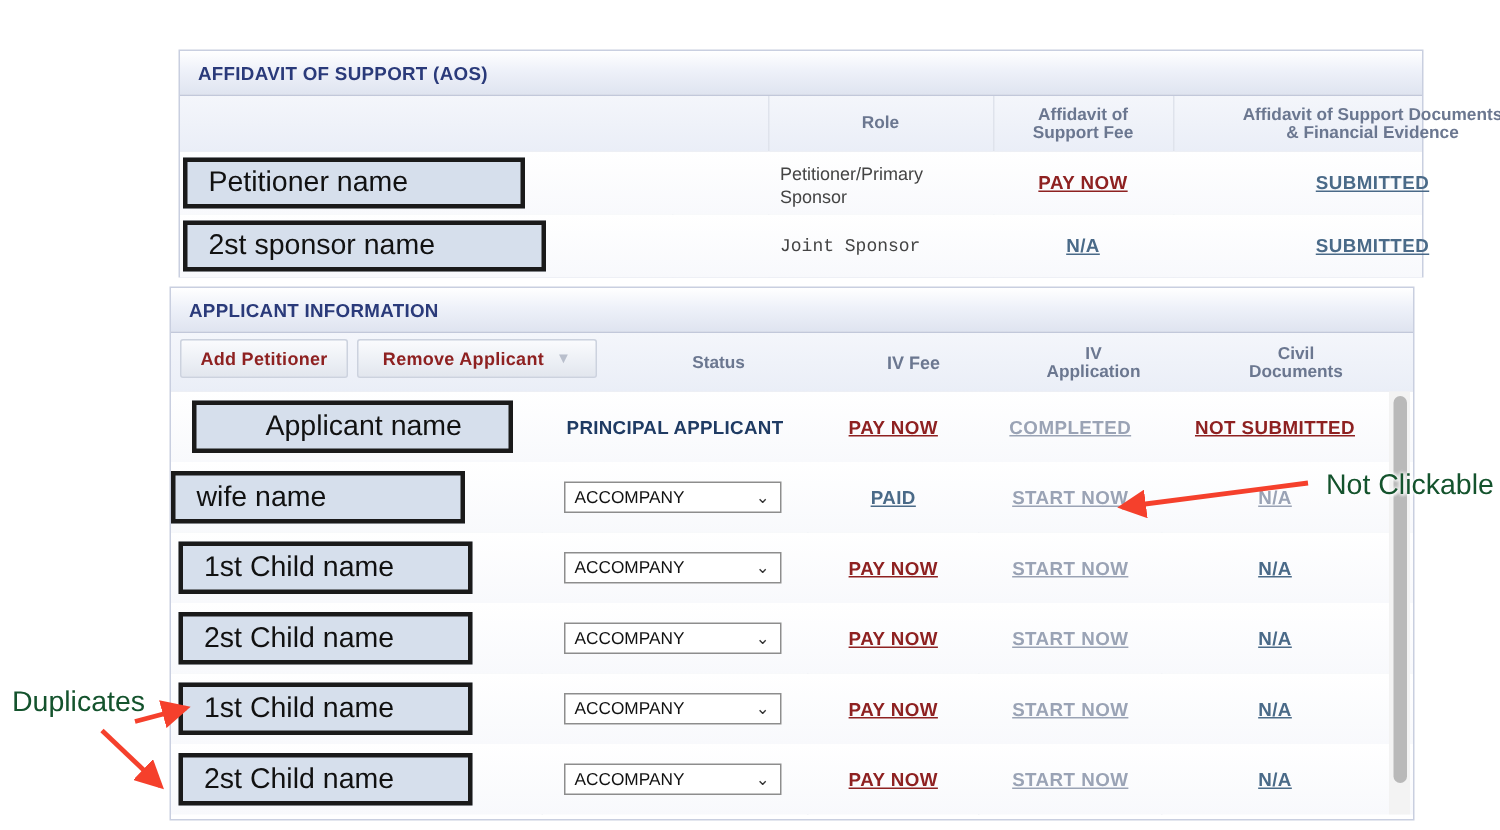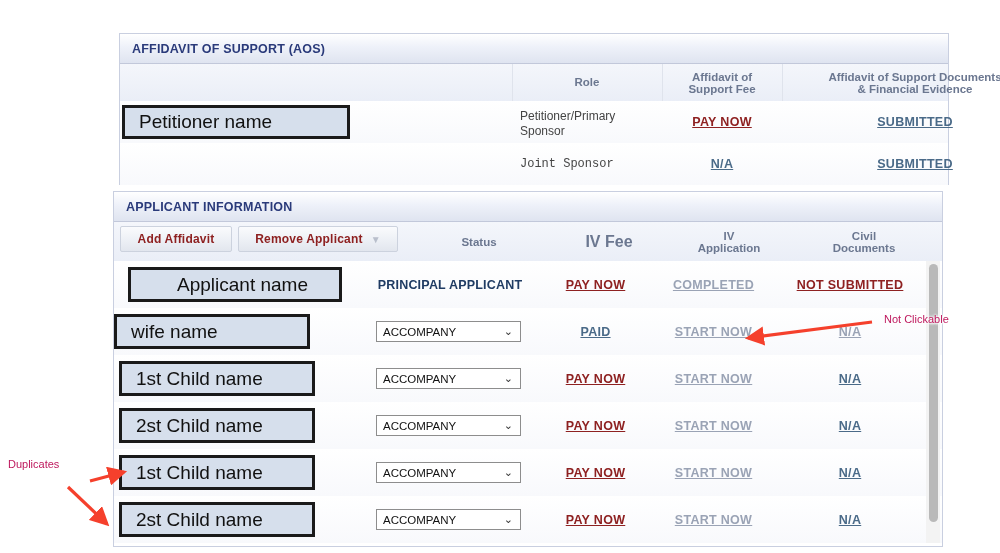--- a/index.html
+++ b/index.html
@@ -64,21 +64,21 @@
     display:flex;align-items:center;
     padding:0 6px;position:relative;
   }
   .sel .chev{position:absolute;right:7px;color:#333;font-size:11px;}
 
   
   .sbtrack{position:absolute;background:#f3f3f3;}
   .sbthumb{position:absolute;background:#b9b9b9;border-radius:5px;}
 
   
-  .anno{position:absolute;color:#be185d;font-size:11px;
+  .anno{position:absolute;color:#14532d;font-size:19px;
         font-family:"Liberation Sans", sans-serif;
         text-shadow:0 0 3px #fff,0 0 3px #fff,0 0 3px #fff,1px 1px 2px #fff;
         white-space:nowrap;}
   svg.annosvg{position:absolute;left:0;top:0;width:1000px;height:553px;
               pointer-events:none;overflow:visible;}
 </style>
 </head>
 <body>
 
 <div class="stage">
@@ -112,44 +112,47 @@
       </div>
       <div class="roletxt" style="position:absolute;left:400px;top:8px;width:134px;">
         <div>Petitioner/Primary</div>
         <div>Sponsor</div>
       </div>
       <div class="lnk lnk-red" style="position:absolute;left:543px;top:14px;width:118px;">PAY NOW</div>
       <div class="lnk lnk-blue" style="position:absolute;left:663px;top:14px;width:264px;">SUBMITTED</div>
     </div>
 
     <div style="position:absolute;left:0;top:109px;width:828px;height:42px;background:linear-gradient(to bottom,#ffffff 0%,#f8f9fc 100%);">
+      <div class="namebox" style="position:absolute;left:2px;top:4px;width:242px;height:34px;">
+        <span>2st sponsor name</span>
+      </div>
       <div class="roletxt" style="position:absolute;left:400px;top:14px;width:134px;font-family:Liberation Mono, monospace;">
         <div>Joint Sponsor</div>
       </div>
       <div class="lnk lnk-blue" style="position:absolute;left:543px;top:14px;width:118px;">N/A</div>
       <div class="lnk lnk-blue" style="position:absolute;left:663px;top:14px;width:264px;">SUBMITTED</div>
     </div>
   </div>
 
   <div class="panel" style="left:113px;top:191px;width:830px;height:356px;">
 
     <div class="panel-title">APPLICANT INFORMATION</div>
 
     <div class="colhead" style="position:absolute;left:0;top:30px;width:828px;height:39px;"></div>
 
     <div class="btn" style="position:absolute;left:6px;top:34px;width:112px;height:26px;">
-      <span>Add Affidavit</span>
+      <span>Add Petitioner</span>
     </div>
     <div class="btn" style="position:absolute;left:124px;top:34px;width:160px;height:26px;">
       <span>Remove Applicant</span>
       <span class="caret">▼</span>
     </div>
 
     <div style="position:absolute;left:290px;top:30px;width:150px;height:39px;display:flex;align-items:center;justify-content:center;color:#6b7790;font-weight:bold;font-size:11.5px;">Status</div>
-    <div style="position:absolute;left:440px;top:30px;width:110px;height:39px;display:flex;align-items:center;justify-content:center;color:#6b7790;font-weight:bold;font-size:16px;">IV Fee</div>
+    <div style="position:absolute;left:440px;top:30px;width:110px;height:39px;display:flex;align-items:center;justify-content:center;color:#6b7790;font-weight:bold;font-size:12px;">IV Fee</div>
     <div style="position:absolute;left:550px;top:30px;width:130px;height:39px;display:flex;flex-direction:column;align-items:center;justify-content:center;color:#6b7790;font-weight:bold;font-size:11.5px;">
       <span>IV</span>
       <span>Application</span>
     </div>
     <div style="position:absolute;left:680px;top:30px;width:140px;height:39px;display:flex;flex-direction:column;align-items:center;justify-content:center;color:#6b7790;font-weight:bold;font-size:11.5px;">
       <span>Civil</span>
       <span>Documents</span>
     </div>
 
     <div style="position:absolute;left:247px;top:69px;width:1px;height:282px;background:#dfe3ec;"></div>

